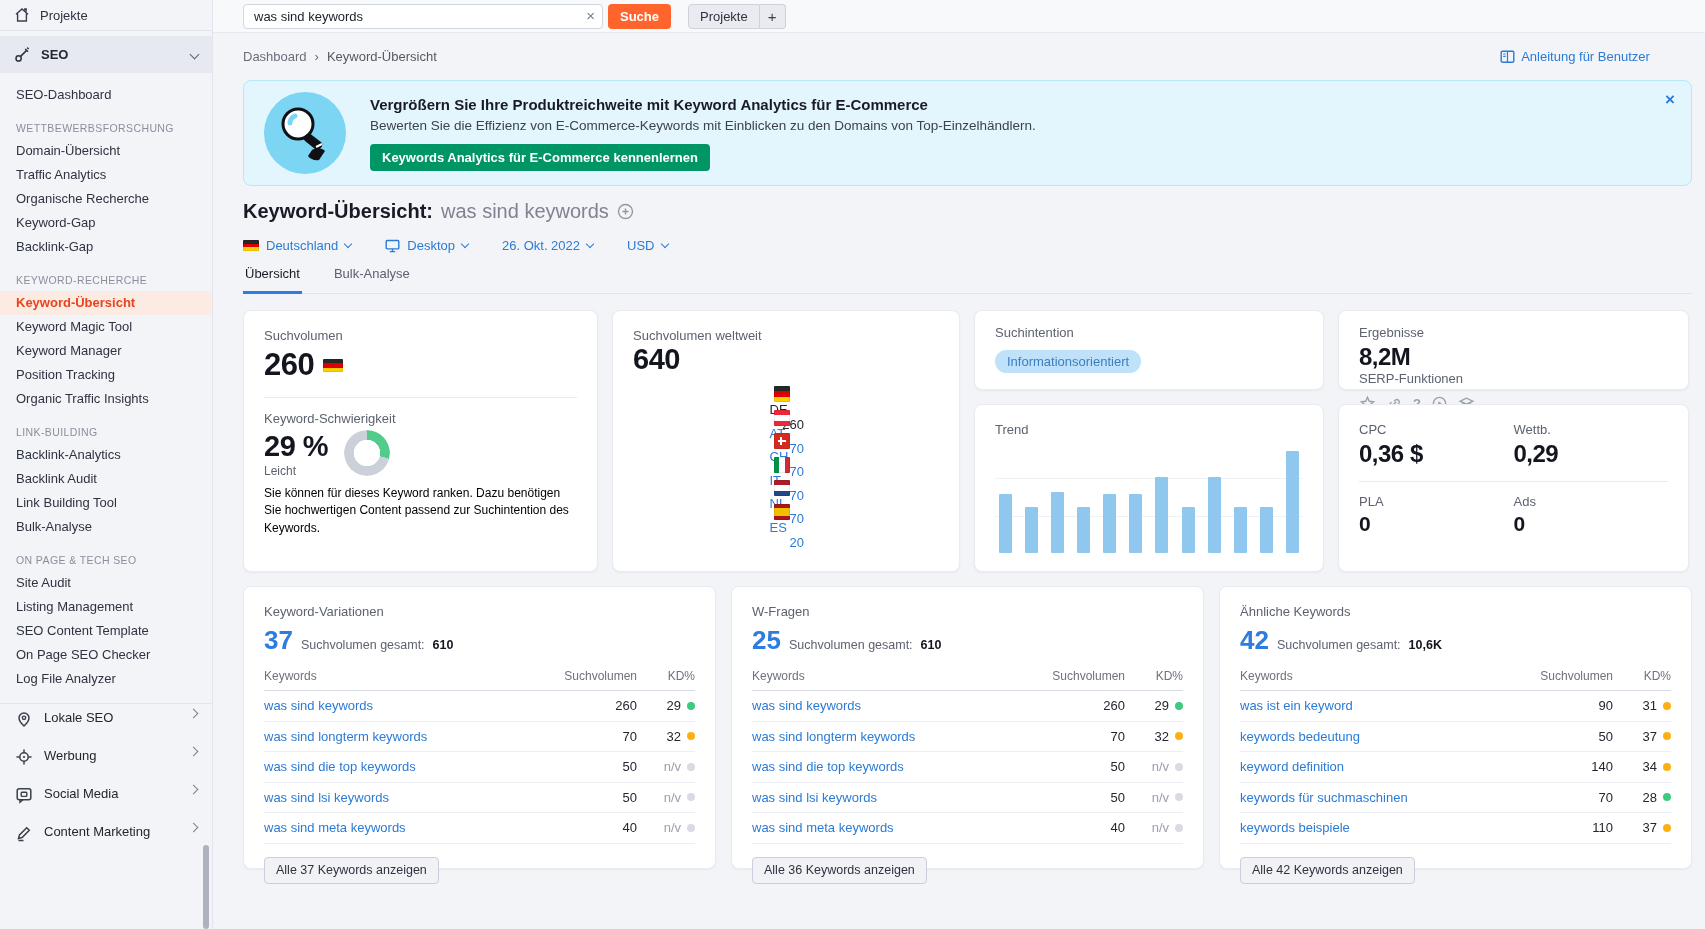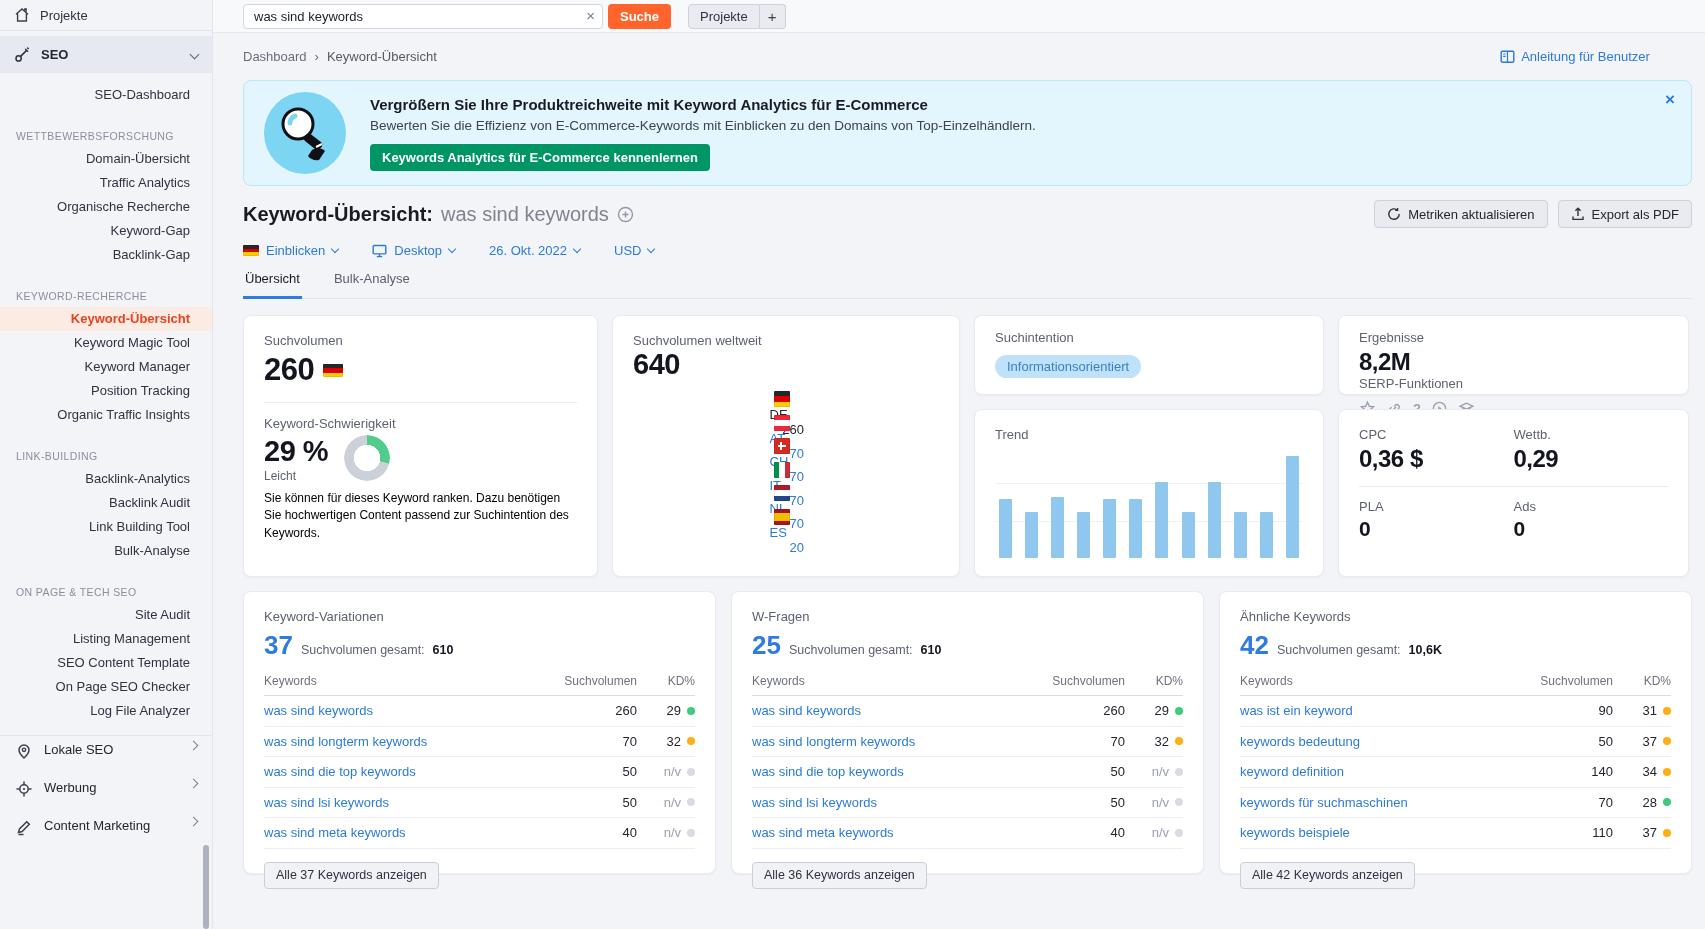--- a/index.html
+++ b/index.html
@@ -8,23 +8,23 @@
   .app { display:flex; width:1705px; height:929px; }
 
   
   .sidebar { position:relative; width:213px; flex:0 0 213px; background:#f3f4f8; border-right:1px solid #e3e5ec; height:929px; overflow:hidden; }
   .sb-project { display:flex; align-items:center; gap:10px; height:31px; padding:0 14px; border-bottom:1px solid #e3e5ec; color:#2e3340; }
   .sb-seo { display:flex; align-items:center; gap:10px; height:37px; margin-top:5px; padding:0 14px; background:#e7e9f0; font-weight:bold; color:#23262f; }
   .sb-seo .chev { margin-left:auto; }
   .chev { width:7px; height:7px; border-right:1.6px solid #5c616e; border-bottom:1.6px solid #5c616e; transform:rotate(45deg); display:inline-block; }
   .chev-r { width:7px; height:7px; border-right:1.6px solid #7a7f8c; border-bottom:1.6px solid #7a7f8c; transform:rotate(-45deg); display:inline-block; margin-left:auto; }
   .sb-list { padding:10px 0 4px 0; }
-  .sb-item { height:24px; line-height:24px; padding:0 22px; color:#2e3340; cursor:pointer; white-space:nowrap;text-align:right; }
+  .sb-item { height:24px; line-height:24px; padding:0 16px; color:#2e3340; cursor:pointer; white-space:nowrap; }
   .sb-item.active { background:#fcebe2; color:#e8441f; font-weight:bold; }
-  .sb-head { height:24px; line-height:26px; padding:0 16px; margin-top:16px; color:#8a8f9c; font-size:10.5px; letter-spacing:.4px; }
+  .sb-head { height:24px; line-height:26px; padding:0 16px; margin-top:8px; color:#8a8f9c; font-size:10.5px; letter-spacing:.4px; }
   .sb-divider { border-top:1px solid #e3e5ec; margin:8px 0 6px 0; }
   .sb-big { display:flex; align-items:flex-start; gap:11px; height:38px; padding:0 15px; color:#23262f; cursor:pointer; }
   .i16 svg, .i18 svg { display:block; }
   .sb-scroll { position:absolute; right:3px; bottom:0; width:6px; height:84px; border-radius:3px; background:#aeb2bf; }
 
   
   main { flex:1; display:flex; flex-direction:column; }
   .topbar { height:33px; background:#f8f9fb; border-bottom:1px solid #e7e9ef; display:flex; align-items:center; padding-left:30px; gap:0; }
   .search-wrap { position:relative; width:360px; }
   .search-wrap input { width:360px; height:25px; border:1px solid #d2d6e0; border-radius:4px; padding:0 28px 0 10px; font-size:13px; font-family:inherit; color:#1b1e28; background:#fff; }
@@ -207,20 +207,31 @@
             <circle cx="9" cy="9" r="1.1" fill="#3a3f4c"></circle>
             <path d="M9 1.5v3M9 13.5v3M1.5 9h3M13.5 9h3" stroke="#3a3f4c" stroke-width="1.5"></path>
           </svg>
         </span>
       <span>Werbung</span>
       <span class="chev-r"></span>
     </div>
     <div class="sb-big">
       <span class="i18">
           <svg width="18" height="18" viewBox="0 0 18 18">
+            <rect x="2.2" y="2.8" width="13.6" height="11" rx="2" fill="none" stroke="#3a3f4c" stroke-width="1.5"></rect>
+            <rect x="6.2" y="6.2" width="5.6" height="4.2" rx="1" fill="none" stroke="#3a3f4c" stroke-width="1.4"></rect>
+            <path d="M5 13.8v2.4l3-2.4" fill="none" stroke="#3a3f4c" stroke-width="1.4"></path>
+          </svg>
+        </span>
+      <span>Social Media</span>
+      <span class="chev-r"></span>
+    </div>
+    <div class="sb-big">
+      <span class="i18">
+          <svg width="18" height="18" viewBox="0 0 18 18">
             <path d="M3.5 14.5l1-3.6 7.2-7.2 2.6 2.6-7.2 7.2-3.6 1z" fill="none" stroke="#3a3f4c" stroke-width="1.5"></path>
             <path d="M3.5 16.5h5" stroke="#3a3f4c" stroke-width="1.5"></path>
           </svg>
         </span>
       <span>Content Marketing</span>
       <span class="chev-r"></span>
     </div>
     <div class="sb-scroll"></div>
   </aside>
 
@@ -296,44 +307,26 @@
         <div class="pg-title">
           <span>Keyword-Übersicht:</span>
           <span class="pg-kw">was sind keywords</span>
           <span class="ic">
               <svg width="17" height="17" viewBox="0 0 17 17">
                 <circle cx="8.5" cy="8.5" r="7" fill="none" stroke="#9298a4" stroke-width="1.4"></circle>
                 <path d="M8.5 5.4v6.2M5.4 8.5h6.2" stroke="#9298a4" stroke-width="1.4"></path>
               </svg>
             </span>
         </div>
-        <div class="t-actions">
-          <button class="gbtn">
-            <span class="ic">
-                <svg width="14" height="14" viewBox="0 0 14 14">
-                  <path d="M12.2 7A5.2 5.2 0 1 1 10.5 3.2M10.6 1v2.4H8.2" fill="none" stroke="#2e3340" stroke-width="1.4"></path>
-                </svg>
-              </span>
-            <span>Metriken aktualisieren</span>
-          </button>
-          <button class="gbtn">
-            <span class="ic">
-                <svg width="14" height="14" viewBox="0 0 14 14">
-                  <path d="M7 9V1.6M4.4 3.8 7 1.2l2.6 2.6M2 9.6v2.8h10V9.6" fill="none" stroke="#2e3340" stroke-width="1.4"></path>
-                </svg>
-              </span>
-            <span>Export als PDF</span>
-          </button>
-        </div>
       </div>
 
       <div class="filter-row">
         <span class="filt">
           <span class="flag flag-de"></span>
-          <span>Einblicken</span>
+          <span>Deutschland</span>
           <span class="chev"></span>
         </span>
         <span class="filt">
           <span class="ic">
               <svg width="15" height="14" viewBox="0 0 15 14">
                 <rect x="1.2" y="1.5" width="12.6" height="8.4" rx="1" fill="none" stroke="#2b7bd6" stroke-width="1.4"></rect>
                 <path d="M7.5 9.9v2.4M4.8 12.6h5.4" stroke="#2b7bd6" stroke-width="1.4"></path>
               </svg>
             </span>
           <span>Desktop</span>

